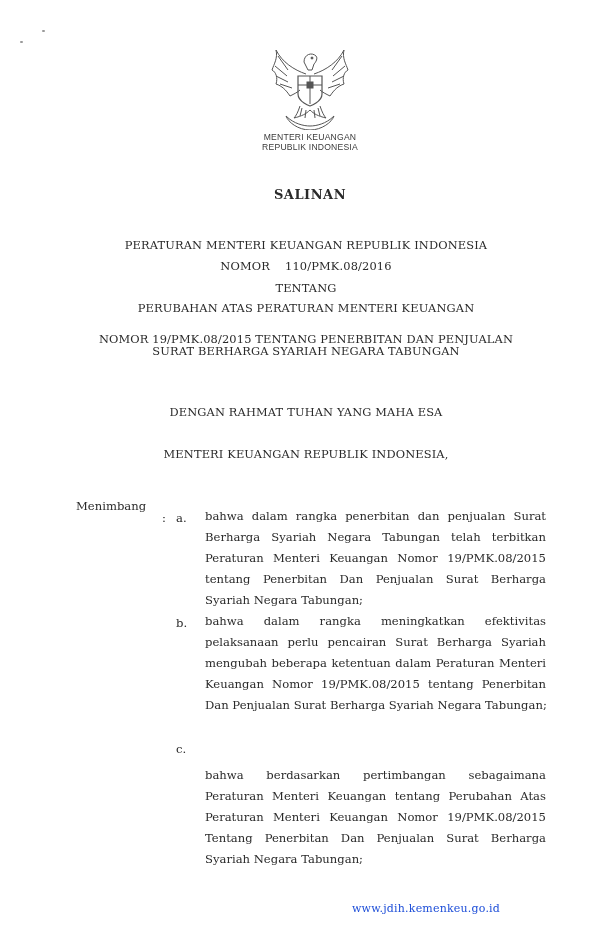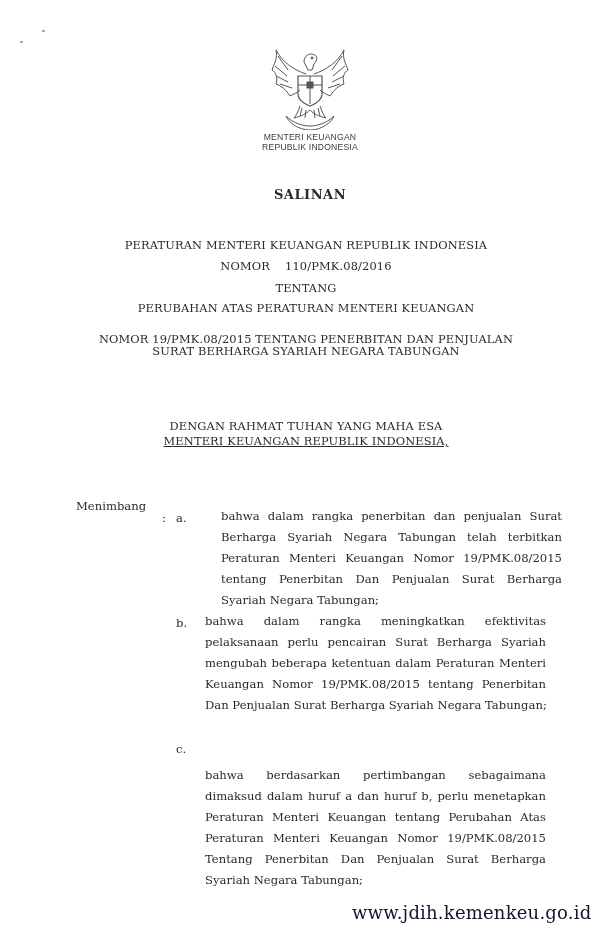--- a/index.html
+++ b/index.html
@@ -93,22 +93,22 @@
       text-align-last: justify;
       white-space: nowrap;
       overflow: visible;
     }
     .item-line.last {
       text-align-last: left;
     }
     .footer-url {
       position: absolute;
       left: 352px; top: 902px;
-      font-size: 18px;
-      color: #0f172a;
+      font-size: 11px;
+      color: #1d4ed8;
       letter-spacing: 0.2px;
     }
   </style>
 </head>
 <body>
 
 <div class="page">
 
   <div class="speck" style="left:20px;top:41px;"></div>
   <div class="speck" style="left:42px;top:30px;"></div>
@@ -144,48 +144,47 @@
   <div class="ministry l2">REPUBLIK INDONESIA</div>
   <div class="salinan">SALINAN</div>
 
   <div class="center-line" style="top:238px;">PERATURAN MENTERI KEUANGAN REPUBLIK INDONESIA</div>
   <div class="center-line" style="top:259px;">NOMOR    110/PMK.08/2016</div>
   <div class="center-line" style="top:281px;">TENTANG</div>
   <div class="center-line" style="top:301px;">PERUBAHAN ATAS PERATURAN MENTERI KEUANGAN</div>
   <div class="center-line" style="top:332px;text-align:center;">NOMOR 19/PMK.08/2015 TENTANG PENERBITAN DAN PENJUALAN</div>
   <div class="center-line" style="top:344px;">SURAT BERHARGA SYARIAH NEGARA TABUNGAN</div>
 
-  <div class="center-line" style="top:405px;margin-top:14px;">DENGAN RAHMAT TUHAN YANG MAHA ESA</div>
-  <div class="center-line" style="top:434px;text-decoration:underline;">MENTERI KEUANGAN REPUBLIK INDONESIA,</div>
+  <div class="center-line" style="top:405px;">DENGAN RAHMAT TUHAN YANG MAHA ESA</div>
+  <div class="center-line" style="top:447px;">MENTERI KEUANGAN REPUBLIK INDONESIA,</div>
 
   <div class="label-menimbang">Menimbang</div>
   <div class="colon">:</div>
 
   <div class="item-letter" style="top:511px;">a.</div>
-  <div class="item-body" style="top:506px;margin-left:16px;">
+  <div class="item-body" style="top:506px;">
     <span class="item-line">bahwa dalam rangka penerbitan dan penjualan Surat</span>
     <span class="item-line">Berharga Syariah Negara Tabungan telah terbitkan</span>
     <span class="item-line">Peraturan Menteri Keuangan Nomor 19/PMK.08/2015</span>
     <span class="item-line">tentang Penerbitan Dan Penjualan Surat Berharga</span>
     <span class="item-line last">Syariah Negara Tabungan;</span>
   </div>
 
   <div class="item-letter" style="top:616px;">b.</div>
   <div class="item-body" style="top:611px;">
     <span class="item-line">bahwa dalam rangka meningkatkan efektivitas</span>
     <span class="item-line">pelaksanaan perlu pencairan Surat Berharga Syariah</span>
     <span class="item-line">mengubah beberapa ketentuan dalam Peraturan Menteri</span>
     <span class="item-line">Keuangan Nomor 19/PMK.08/2015 tentang Penerbitan</span>
     <span class="item-line last">Dan Penjualan Surat Berharga Syariah Negara Tabungan;</span>
   </div>
 
   <div class="item-letter" style="top:742px;">c.</div>
   <div class="item-body" style="top:737px;margin-top:28px;">
     <span class="item-line">bahwa berdasarkan pertimbangan sebagaimana</span>
-    <span class="item-line">dimaksud dalam huruf a dan huruf b, perlu menetapkan</span>
     <span class="item-line">Peraturan Menteri Keuangan tentang Perubahan Atas</span>
     <span class="item-line">Peraturan Menteri Keuangan Nomor 19/PMK.08/2015</span>
     <span class="item-line">Tentang Penerbitan Dan Penjualan Surat Berharga</span>
     <span class="item-line last">Syariah Negara Tabungan;</span>
   </div>
 
   <div class="footer-url">www.jdih.kemenkeu.go.id</div>
 </div>
 
 </body></html>

